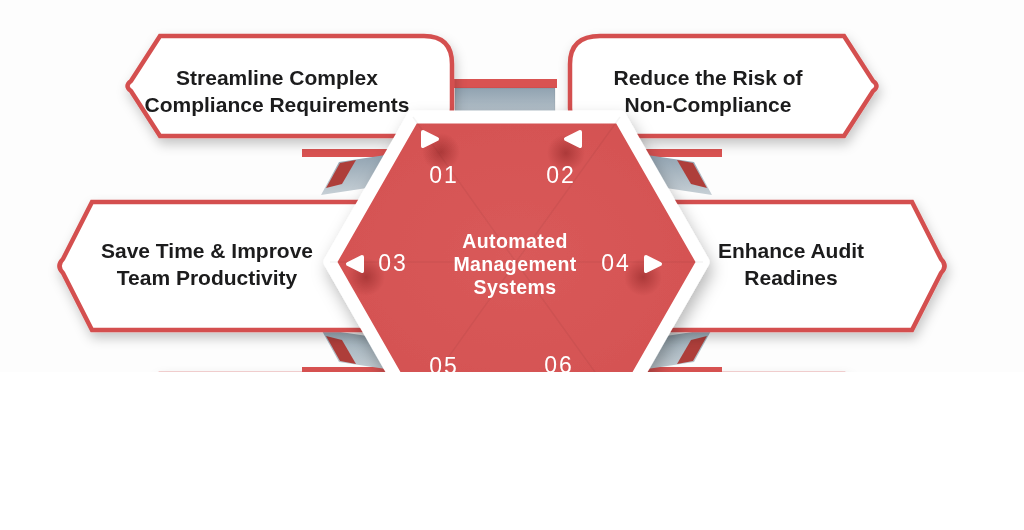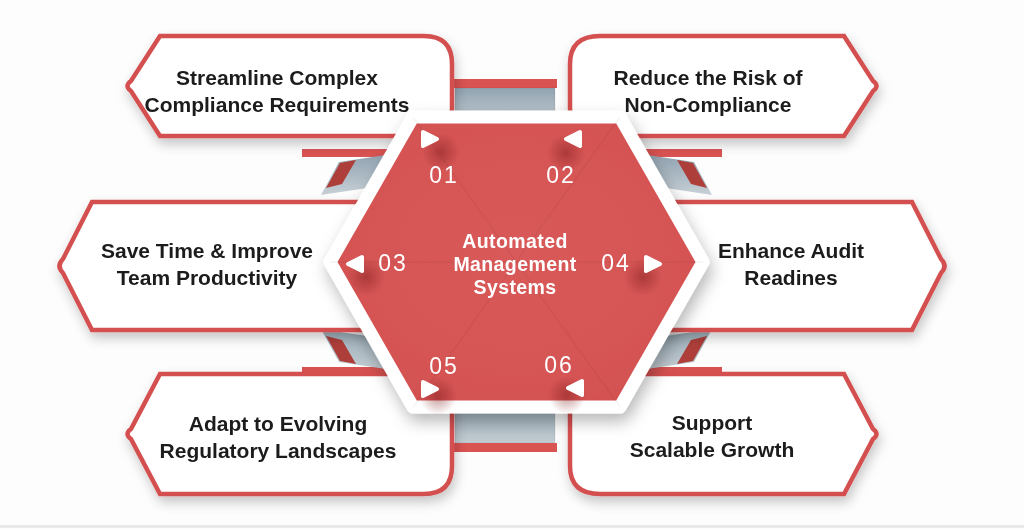--- a/index.html
+++ b/index.html
@@ -1,16 +1,16 @@
 <!DOCTYPE html>
 <html><head>
 <meta charset="utf-8">
 <style>
   html,body{margin:0;padding:0;background:#ffffff;}
-  .stage{position:relative;width:1024px;height:530px;background:#fdfdfd;overflow:hidden;
+  .stage{position:relative;width:1024px;height:372px;background:#fdfdfd;overflow:hidden;
          font-family:"Liberation Sans",sans-serif;}
   svg{display:block;position:absolute;left:0;top:0;}
   .banner-shape{fill:#ffffff;stroke-width:4.5px;}
   .banner-line{font-family:"Liberation Sans",sans-serif;font-weight:700;font-size:21px;
                fill:#1b1b1d;text-anchor:middle;}
   .center-line{font-family:"Liberation Sans",sans-serif;font-weight:700;font-size:19.5px;
                fill:#ffffff;text-anchor:middle;letter-spacing:.4px;}
   .num{font-family:"Liberation Sans",sans-serif;font-weight:400;font-size:23px;
        fill:#ffffff;letter-spacing:2px;text-anchor:middle;}
   .arrow{fill:#ffffff;stroke:#ffffff;stroke-width:4;stroke-linejoin:round;}

